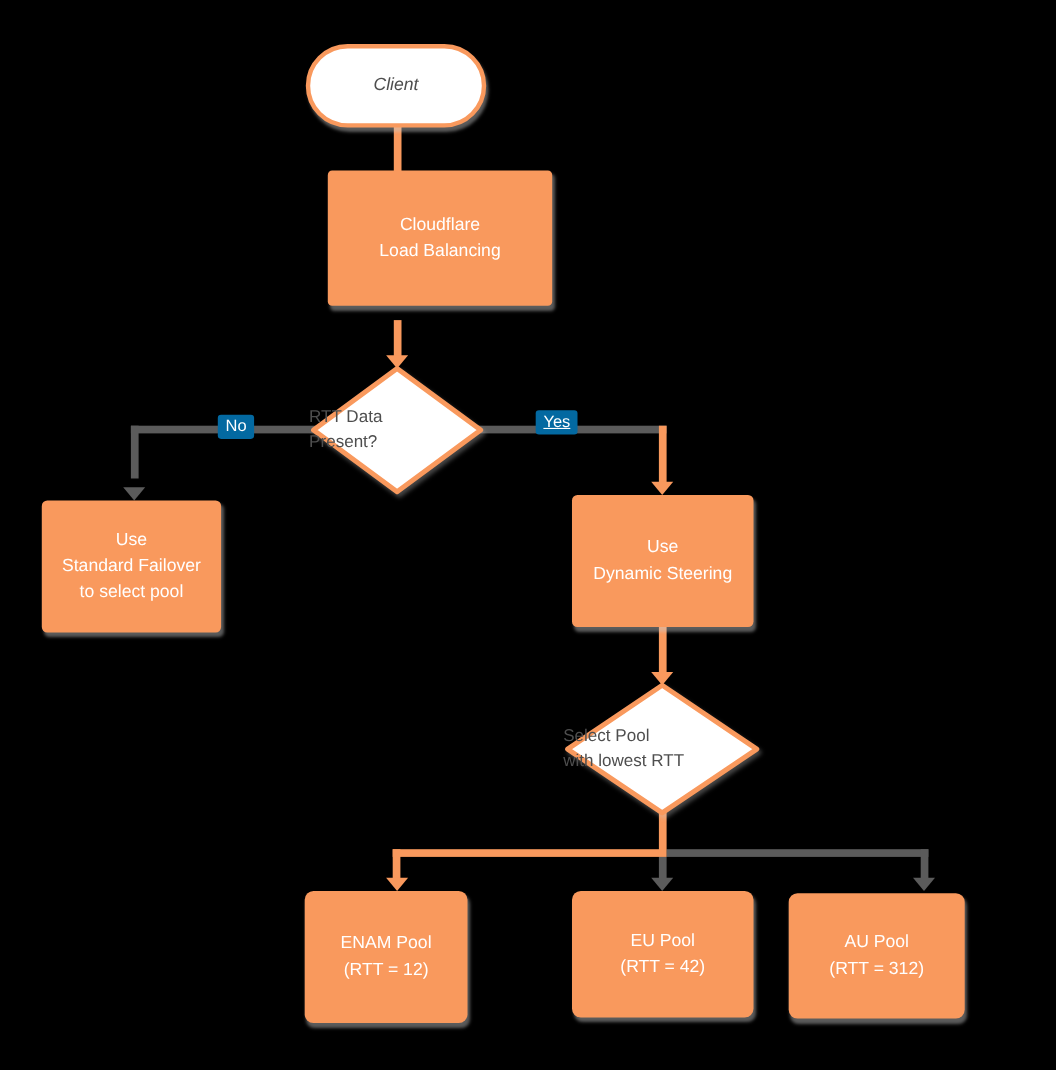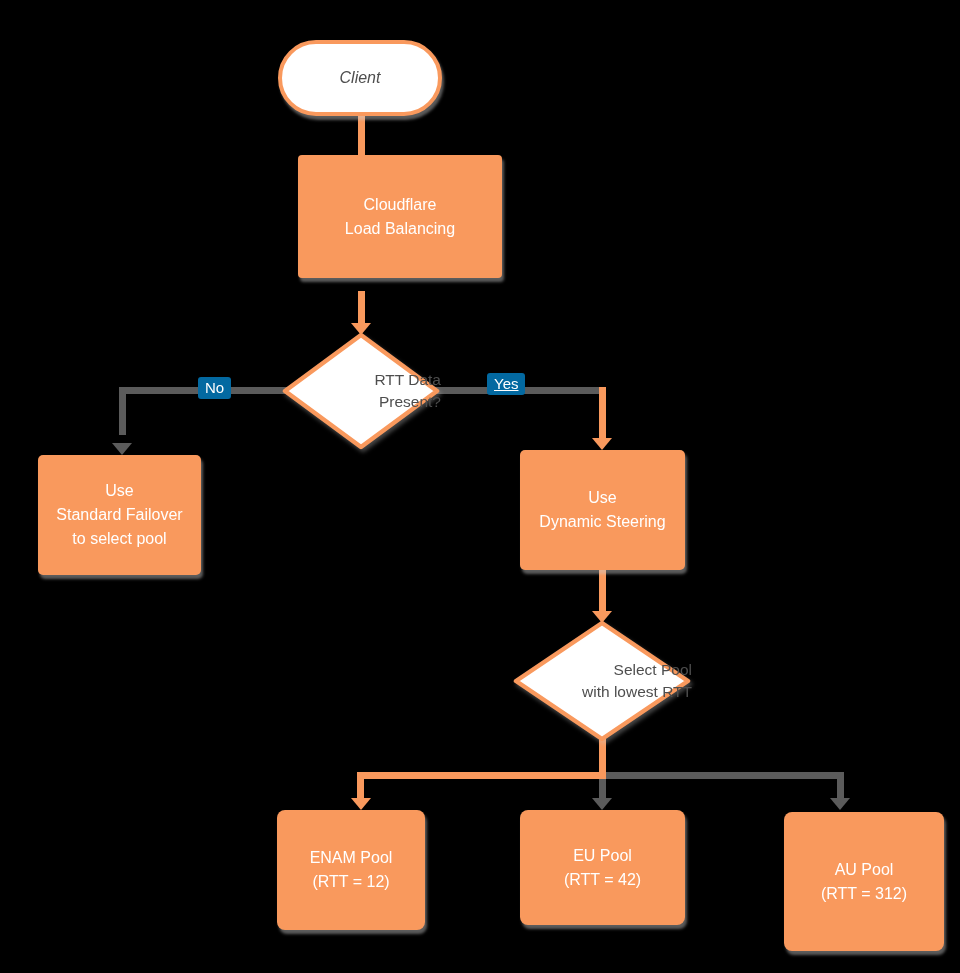--- a/index.html
+++ b/index.html
@@ -17,21 +17,21 @@
   }
   .pill {
     position:absolute; background:#FFFFFF; border:4px solid #F9995D; border-radius:40px;
     color:#4E4E4E; display:flex; align-items:center; justify-content:center;
     font-size:16px; box-sizing:border-box;
     box-shadow:2px 4px 3px rgba(205,205,205,0.45);
   }
   .diamond-wrap { position:absolute; }
   .diamond-wrap svg { display:block; filter:drop-shadow(2px 3px 2px rgba(200,200,200,0.35)); }
   .diamond-text {
-    position:absolute; display:flex; flex-direction:column; align-items:flex-end; justify-content:center;
+    position:absolute; display:flex; flex-direction:column; align-items:flex-start; justify-content:center;
     color:#4E4E4E; font-size:15.5px; text-align:center; line-height:1.45;
   }
   .ln { display:block; }
   .line { position:absolute; }
   .line.orange { background:#F9995D; }
   .line.gray { background:#5B5B5B; }
   .arrow {
     position:absolute; width:0; height:0;
     border-left:10px solid transparent; border-right:10px solid transparent;
   }
@@ -123,18 +123,18 @@
     <span class="ln">
       <span>(</span><b>RTT = 12</b><span>)</span>
     </span>
   </div>
 
   <div class="box" style="left:520px;top:810px;width:165px;height:115px;border-radius:8px;">
     <span class="ln">EU Pool</span>
     <span class="ln">(RTT = 42)</span>
   </div>
 
-  <div class="box" style="left:784px;top:812px;width:160px;height:139px;border-radius:8px;">
+  <div class="box" style="left:717px;top:812px;width:160px;height:114px;border-radius:8px;">
     <span class="ln">AU Pool</span>
     <span class="ln">(RTT = 312)</span>
   </div>
 
 </div>
 
 </body></html>

